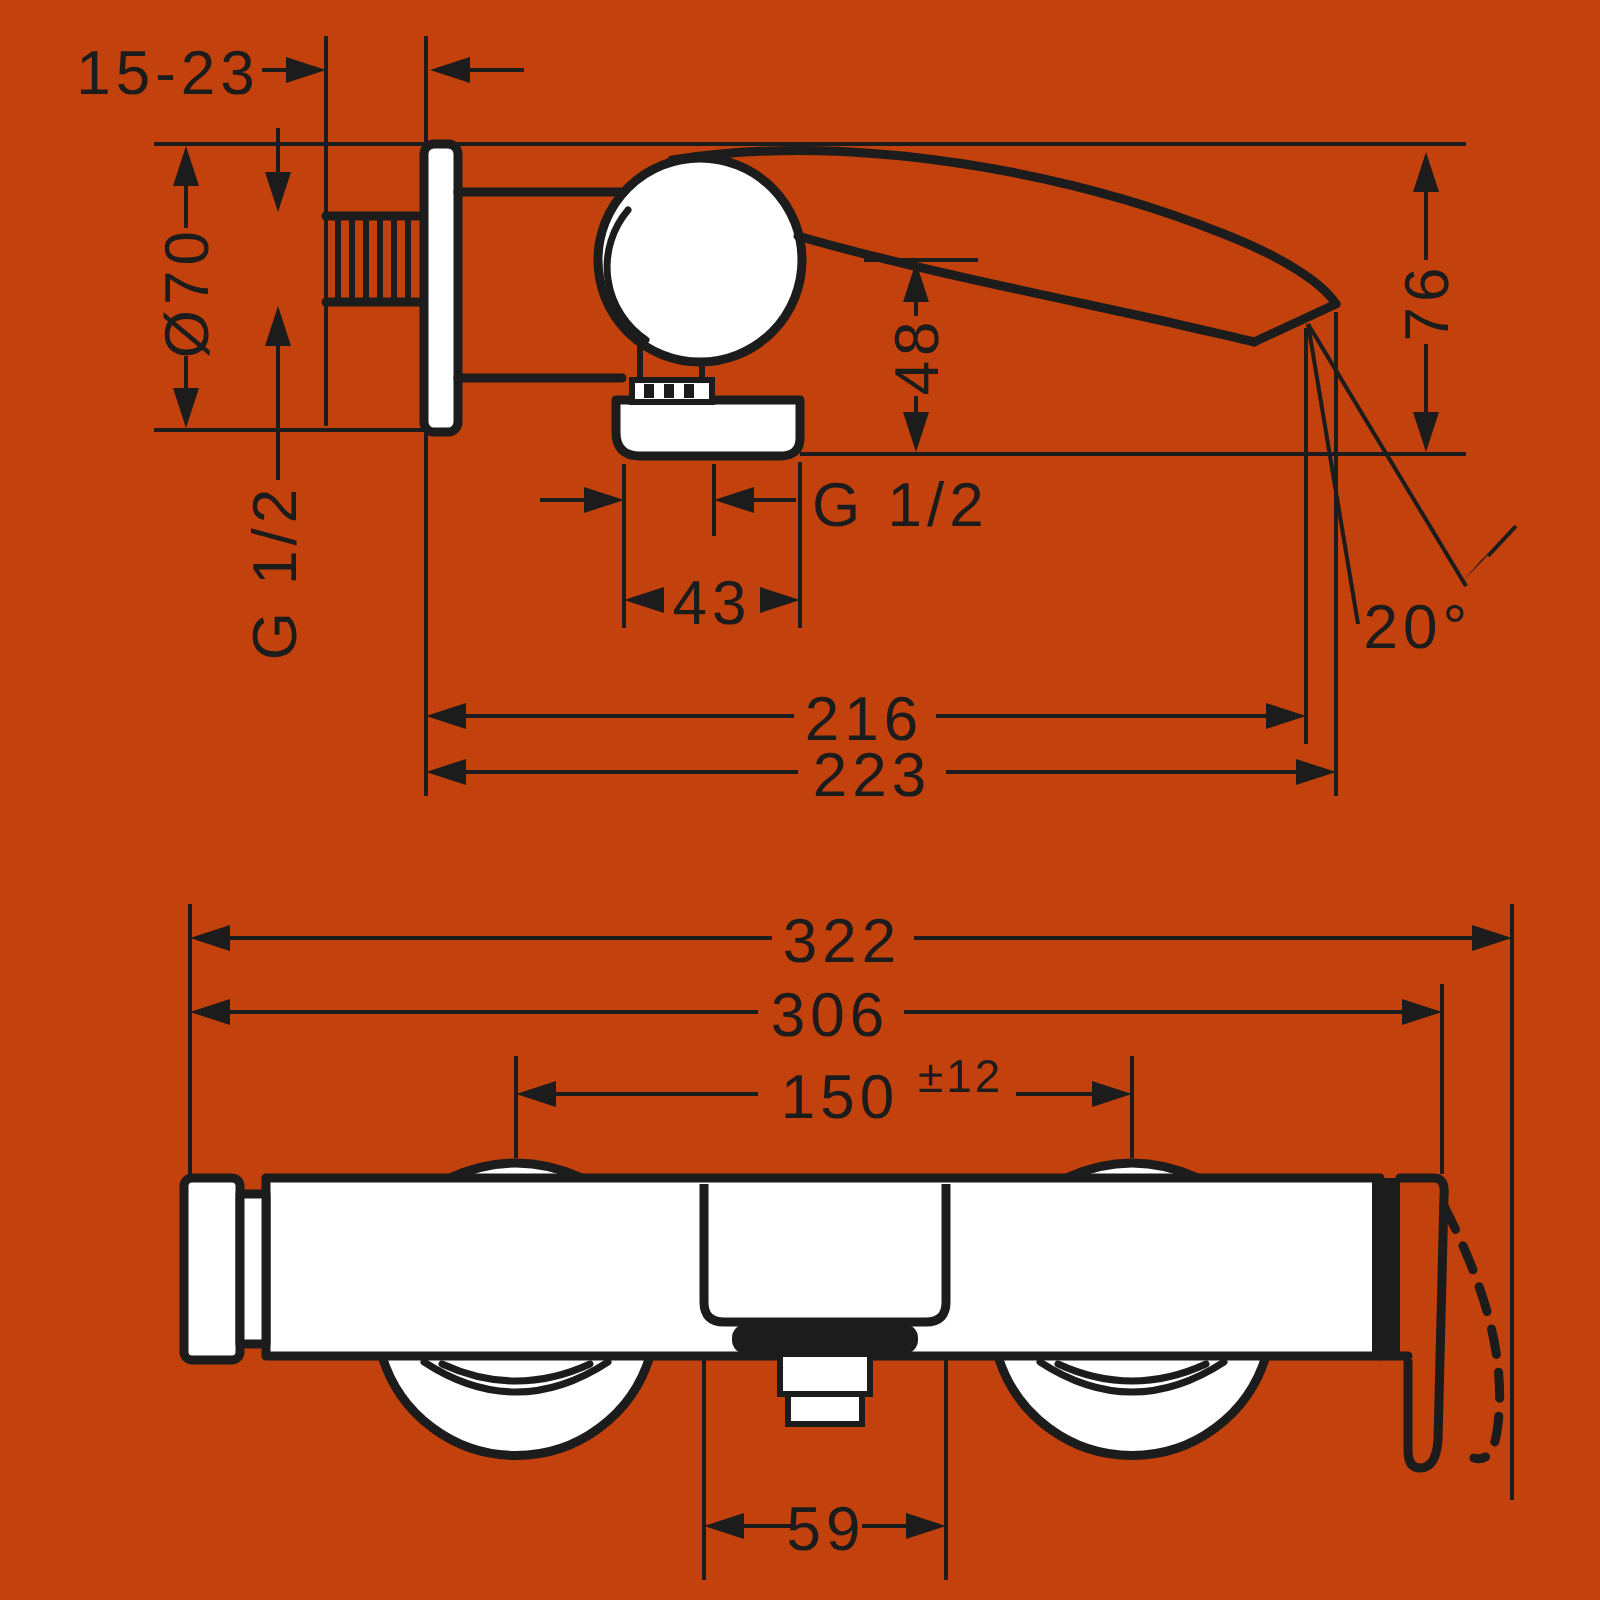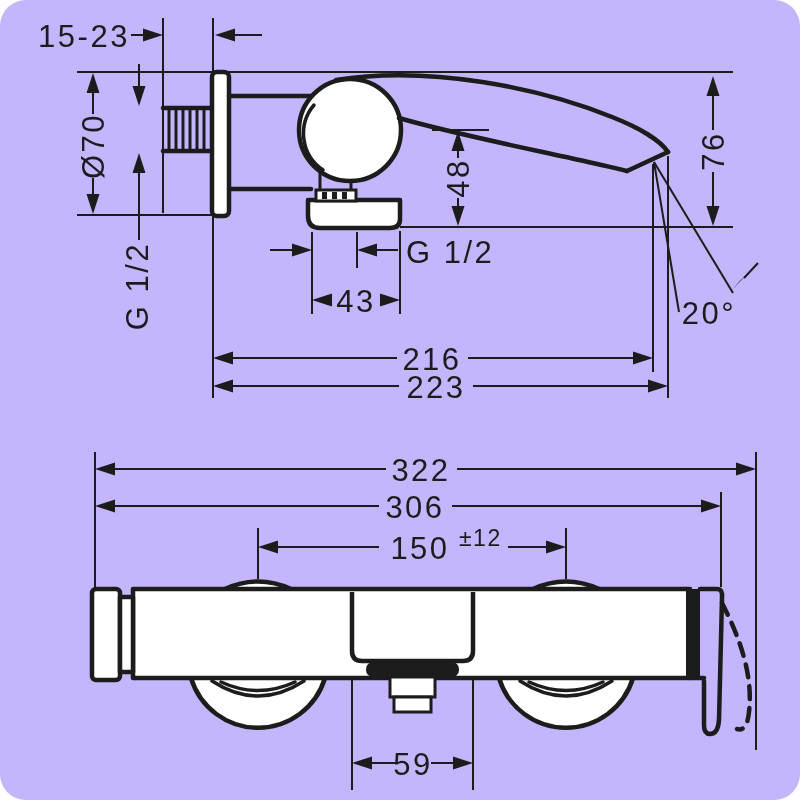--- a/index.html
+++ b/index.html
@@ -1,16 +1,16 @@
 <!DOCTYPE html>
 <html><head>
 <meta charset="utf-8">
 <style>
   html,body{margin:0;padding:0;background:#ffffff;}
-  .canvas{width:800px;height:800px;background:#c4b5fd;position:relative;overflow:hidden;border-radius:26px;}
+  .canvas{width:800px;height:800px;background:#c2410c;position:relative;overflow:hidden;}
   svg{display:block;}
   .thin{stroke:#1c1c1c;stroke-width:2;fill:none;}
   .thick{stroke:#1c1c1c;stroke-width:4.5;fill:none;stroke-linejoin:round;stroke-linecap:round;}
   .thickf{stroke:#1c1c1c;stroke-width:4.5;fill:#ffffff;stroke-linejoin:round;}
   .med{stroke:#1c1c1c;stroke-width:3.5;fill:none;stroke-linecap:round;}
   .medf{stroke:#1c1c1c;stroke-width:3;fill:#ffffff;}
   .hatch{stroke:#1c1c1c;stroke-width:3;fill:none;}
   .arrow{fill:#1c1c1c;stroke:none;}
   .ink{fill:#1c1c1c;stroke:none;}
   .dim{font-family:"Liberation Sans",sans-serif;font-size:31px;letter-spacing:2.5px;fill:#1c1c1c;}

